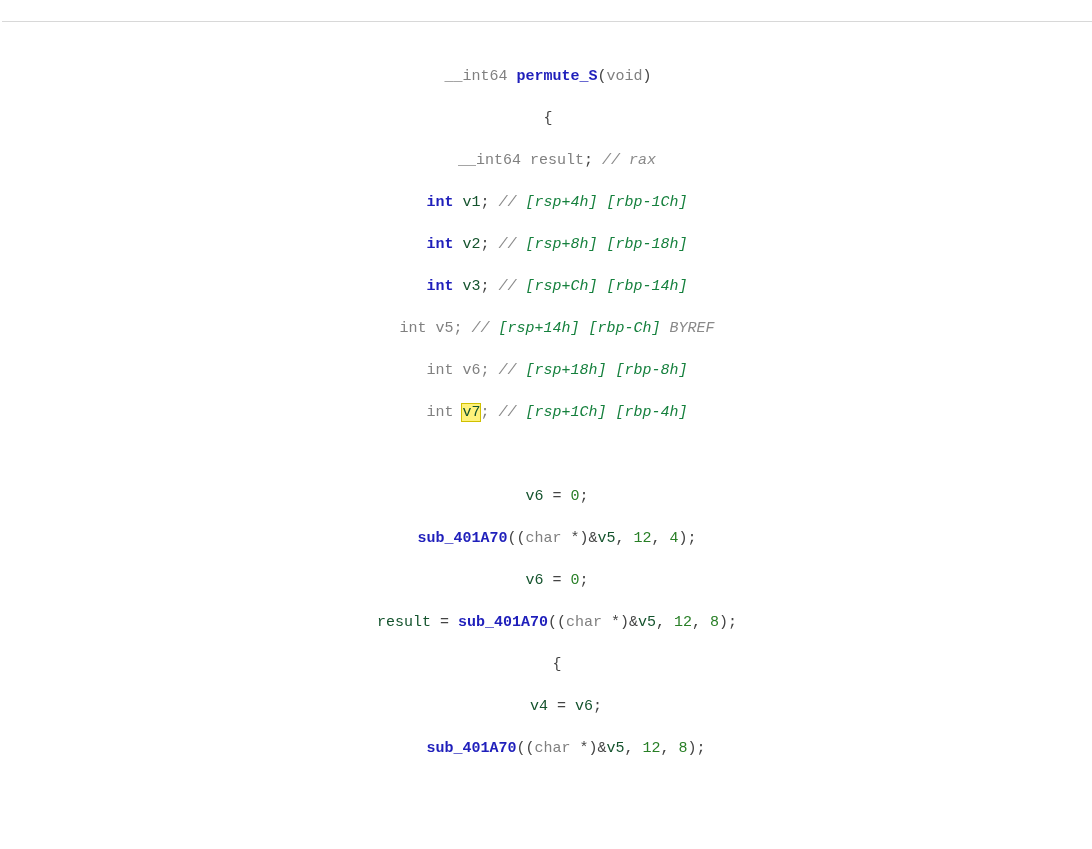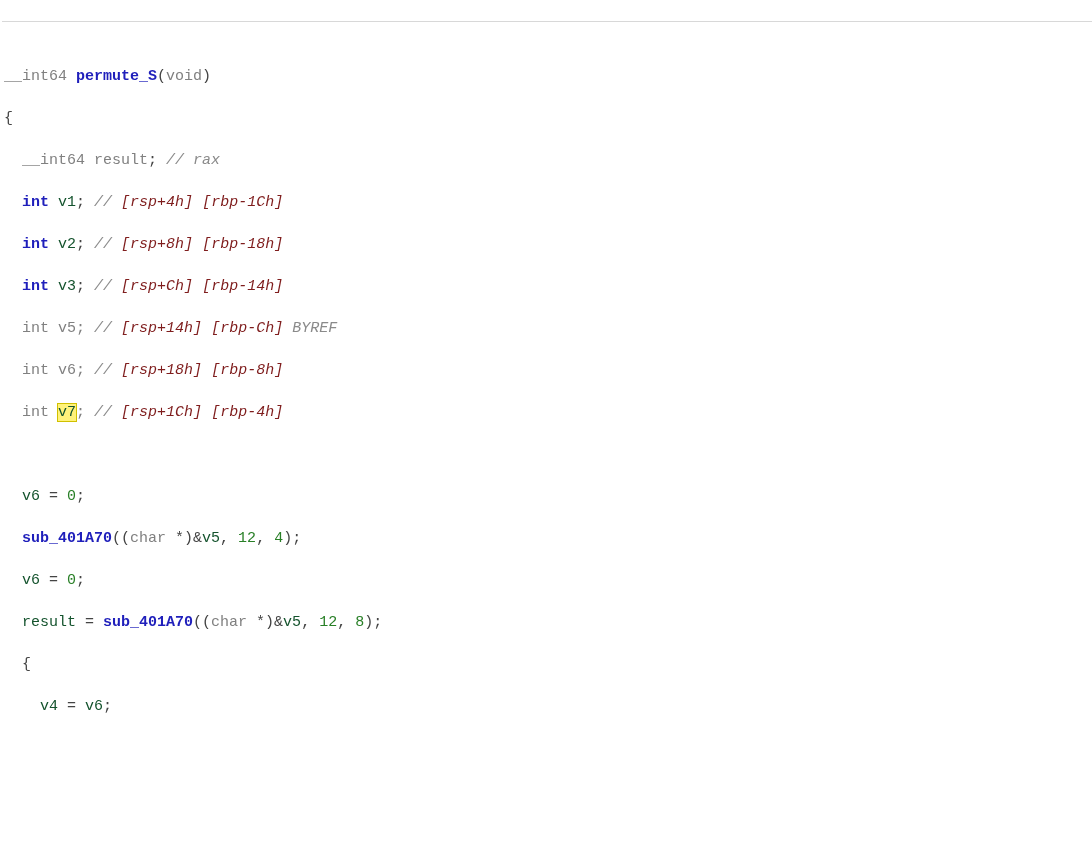--- a/index.html
+++ b/index.html
@@ -22,30 +22,31 @@
   .top-rule {
     border-top: 1px solid #d8d8d8;
     height: 0;
     margin-bottom: 2px;
     width: 100%;
   }
   .line {
     display: block;
     height: 21px;
     padding-left: 2px;
+    text-align: center;
   }
   
   .t-type      { color: #808080; }   
   .t-kw        { color: #1f1fbb; font-weight: 600; } 
   .t-num       { color: #287f26; }   
   .t-op        { color: #444; }
   .t-func      { color: #1f1fbb; font-weight:600; }
   .t-var       { color: #14532d; }
   .t-comment   { color: #8a8a8a; font-style: italic; }
-  .t-cbracket  { color: #7f1d1d; font-style: italic; }
+  .t-cbracket  { color: #15803d; font-style: italic; }
   .t-brace     { color: #444; }
   .t-gray      { color: #808080; }
   .hl-mark     { background: #fff27a; }
   .hl-mark-box { background: #fff27a; outline: 1px solid #d0c000; }
 </style>
 </head>
 <body>
 
 <div class="editor">
 <div class="top-rule"></div>
@@ -59,20 +60,21 @@
 <span class="line">  <span class="t-gray">int</span> <span class="t-gray">v5</span><span class="t-gray">;</span> <span class="t-comment">//</span><span class="t-cbracket"> [rsp+14h]</span><span class="t-cbracket"> [rbp-Ch]</span><span class="t-comment"> BYREF</span></span>
 <span class="line">  <span class="t-gray">int</span> <span class="t-gray">v6</span><span class="t-gray">;</span> <span class="t-comment">//</span><span class="t-cbracket"> [rsp+18h]</span><span class="t-cbracket"> [rbp-8h]</span></span>
 <span class="line">  <span class="t-gray">int</span> <span class="hl-mark-box t-var">v7</span><span class="t-gray">;</span> <span class="t-comment">//</span><span class="t-cbracket"> [rsp+1Ch]</span><span class="t-cbracket"> [rbp-4h]</span></span>
 <span class="line"> </span>
 <span class="line">  <span class="t-var">v6</span><span class="t-op"> = </span><span class="t-num">0</span><span class="t-op">;</span></span>
 <span class="line">  <span class="t-func">sub_401A70</span><span class="t-op">((</span><span class="t-type">char</span><span class="t-op"> *)&amp;</span><span class="t-var">v5</span><span class="t-op">, </span><span class="t-num">12</span><span class="t-op">, </span><span class="t-num">4</span><span class="t-op">);</span></span>
 <span class="line">  <span class="t-var">v6</span><span class="t-op"> = </span><span class="t-num">0</span><span class="t-op">;</span></span>
 <span class="line">  <span class="t-var">result</span><span class="t-op"> = </span><span class="t-func">sub_401A70</span><span class="t-op">((</span><span class="t-type">char</span><span class="t-op"> *)&amp;</span><span class="t-var">v5</span><span class="t-op">, </span><span class="t-num">12</span><span class="t-op">, </span><span class="t-num">8</span><span class="t-op">);</span></span>
 <span class="line">  <span class="t-brace">{</span></span>
 <span class="line">    <span class="t-var">v4</span><span class="t-op"> = </span><span class="t-var">v6</span><span class="t-op">;</span></span>
+<span class="line">    <span class="t-func">sub_401A70</span><span class="t-op">((</span><span class="t-type">char</span><span class="t-op"> *)&amp;</span><span class="t-var">v5</span><span class="t-op">, </span><span class="t-num">12</span><span class="t-op">, </span><span class="t-num">8</span><span class="t-op">);</span></span>
 
 
 
 
 
 
 
 
 
 

